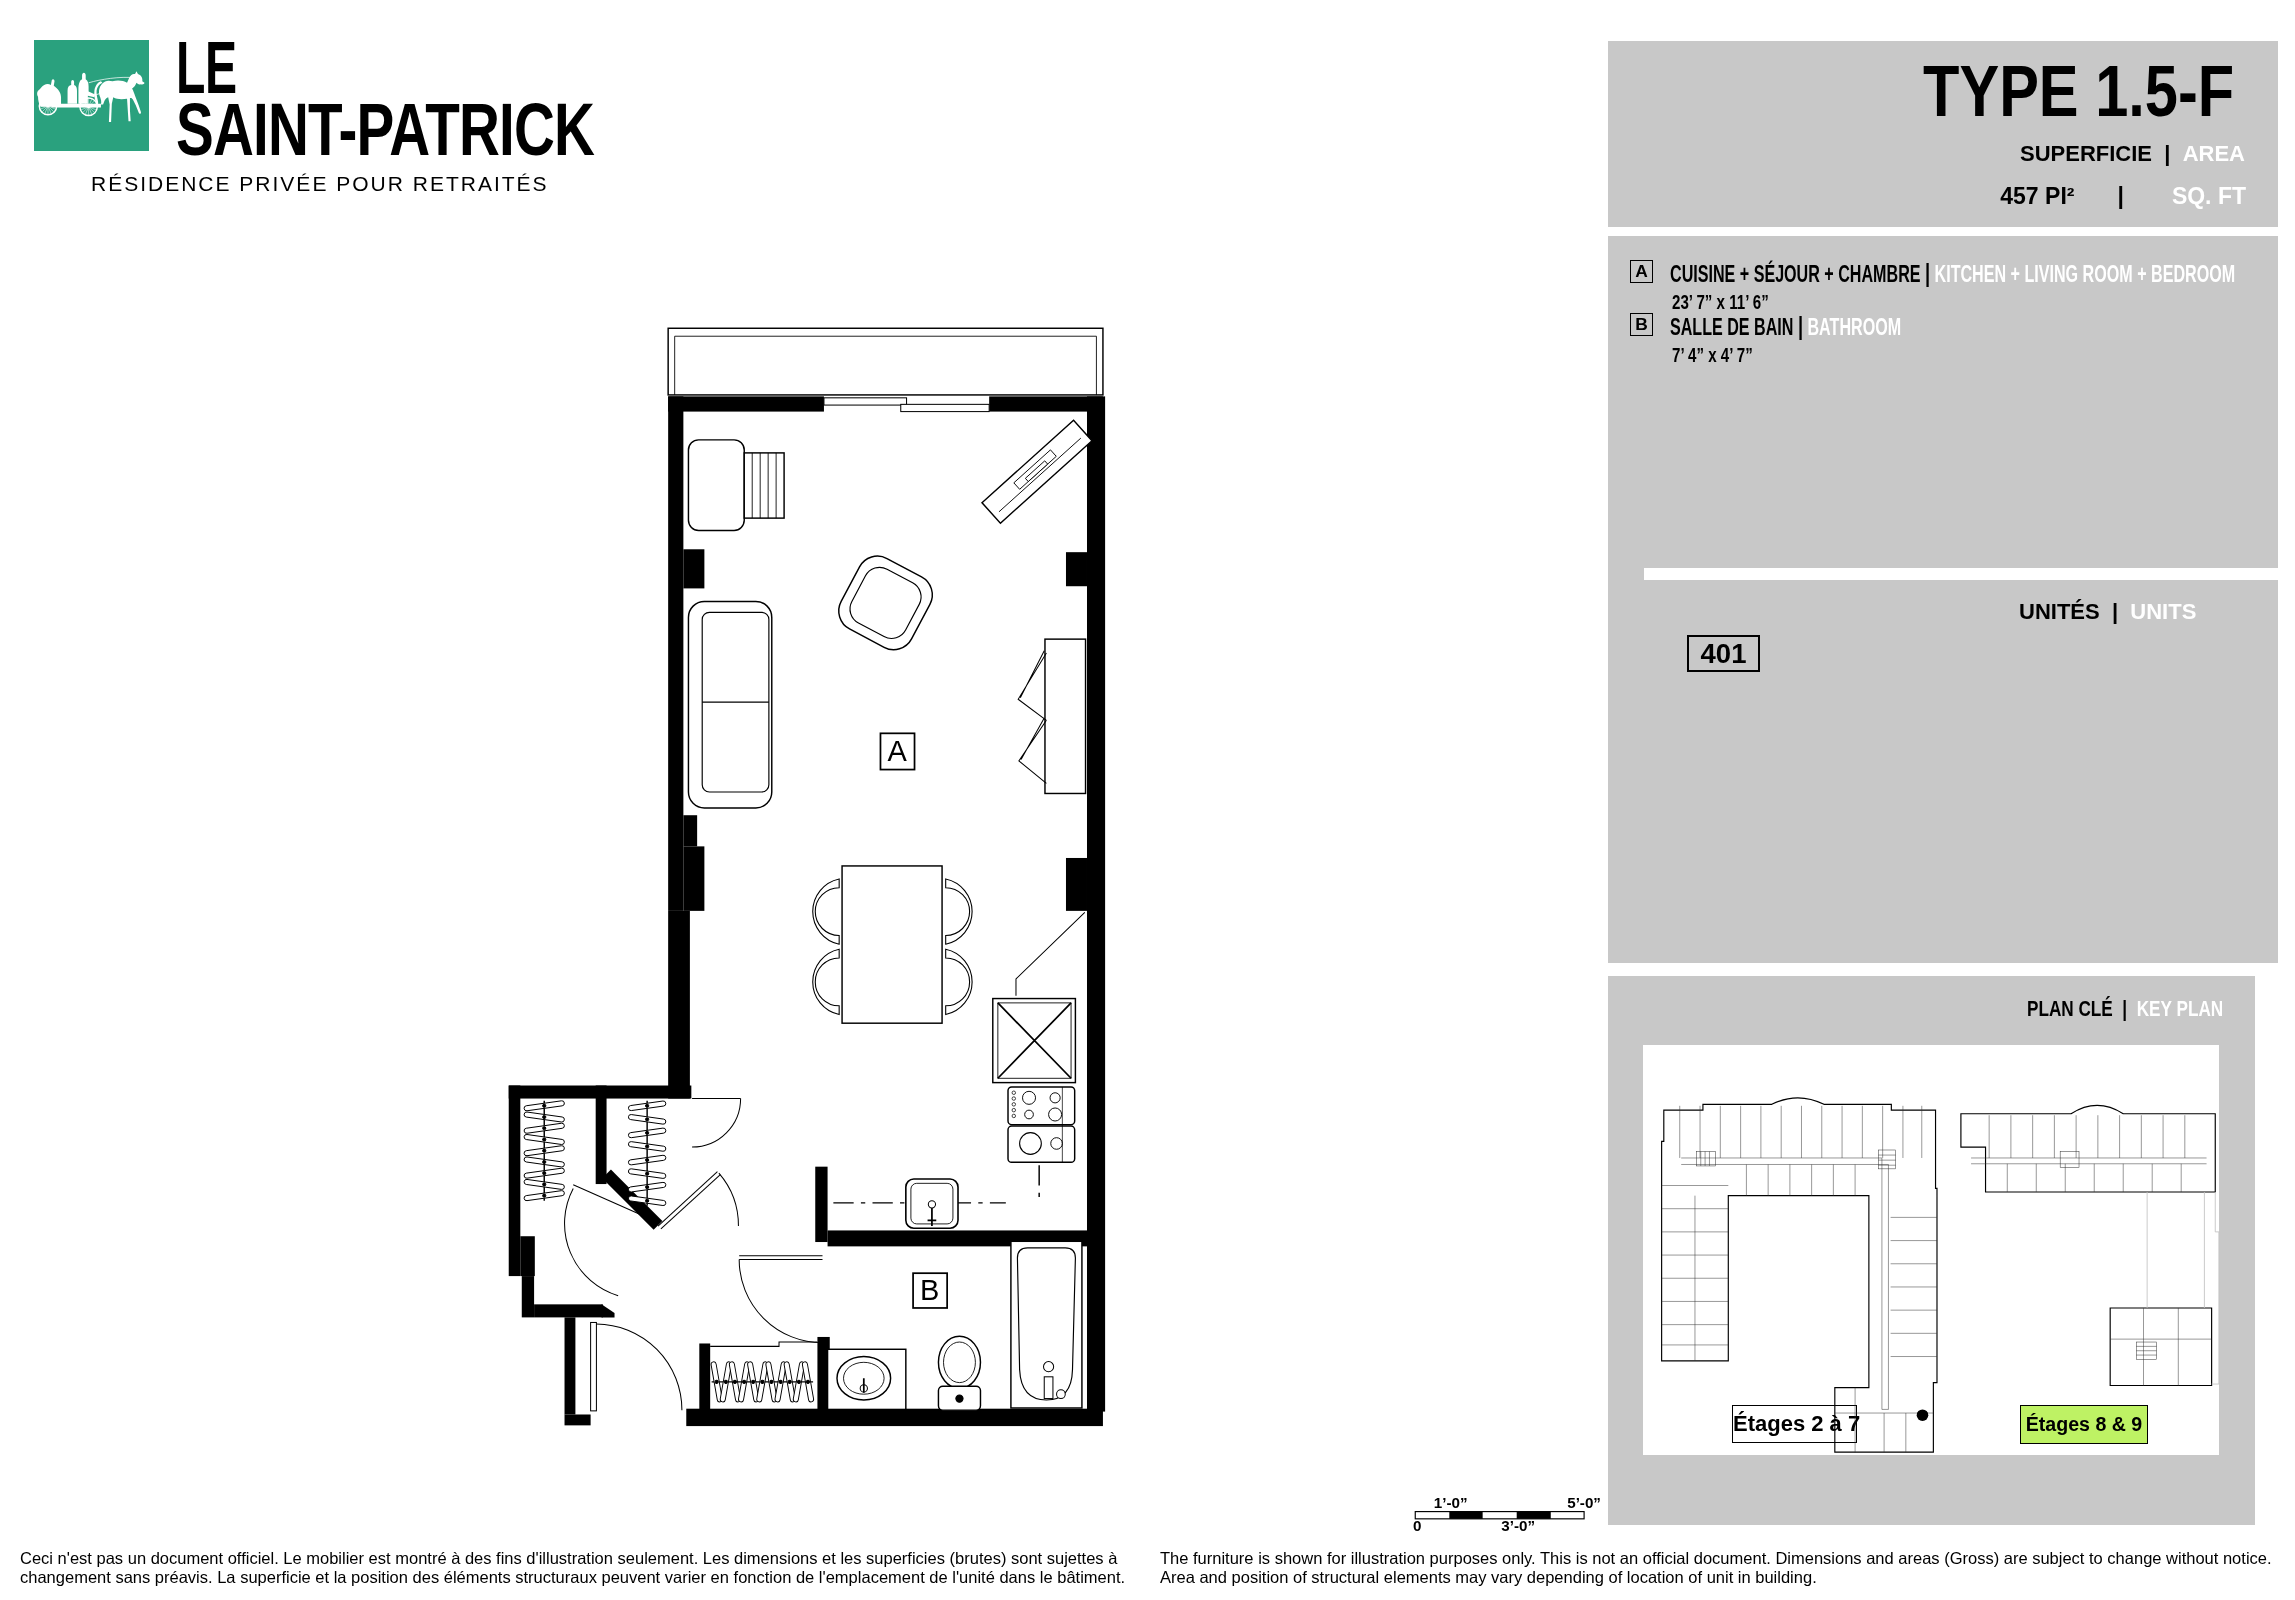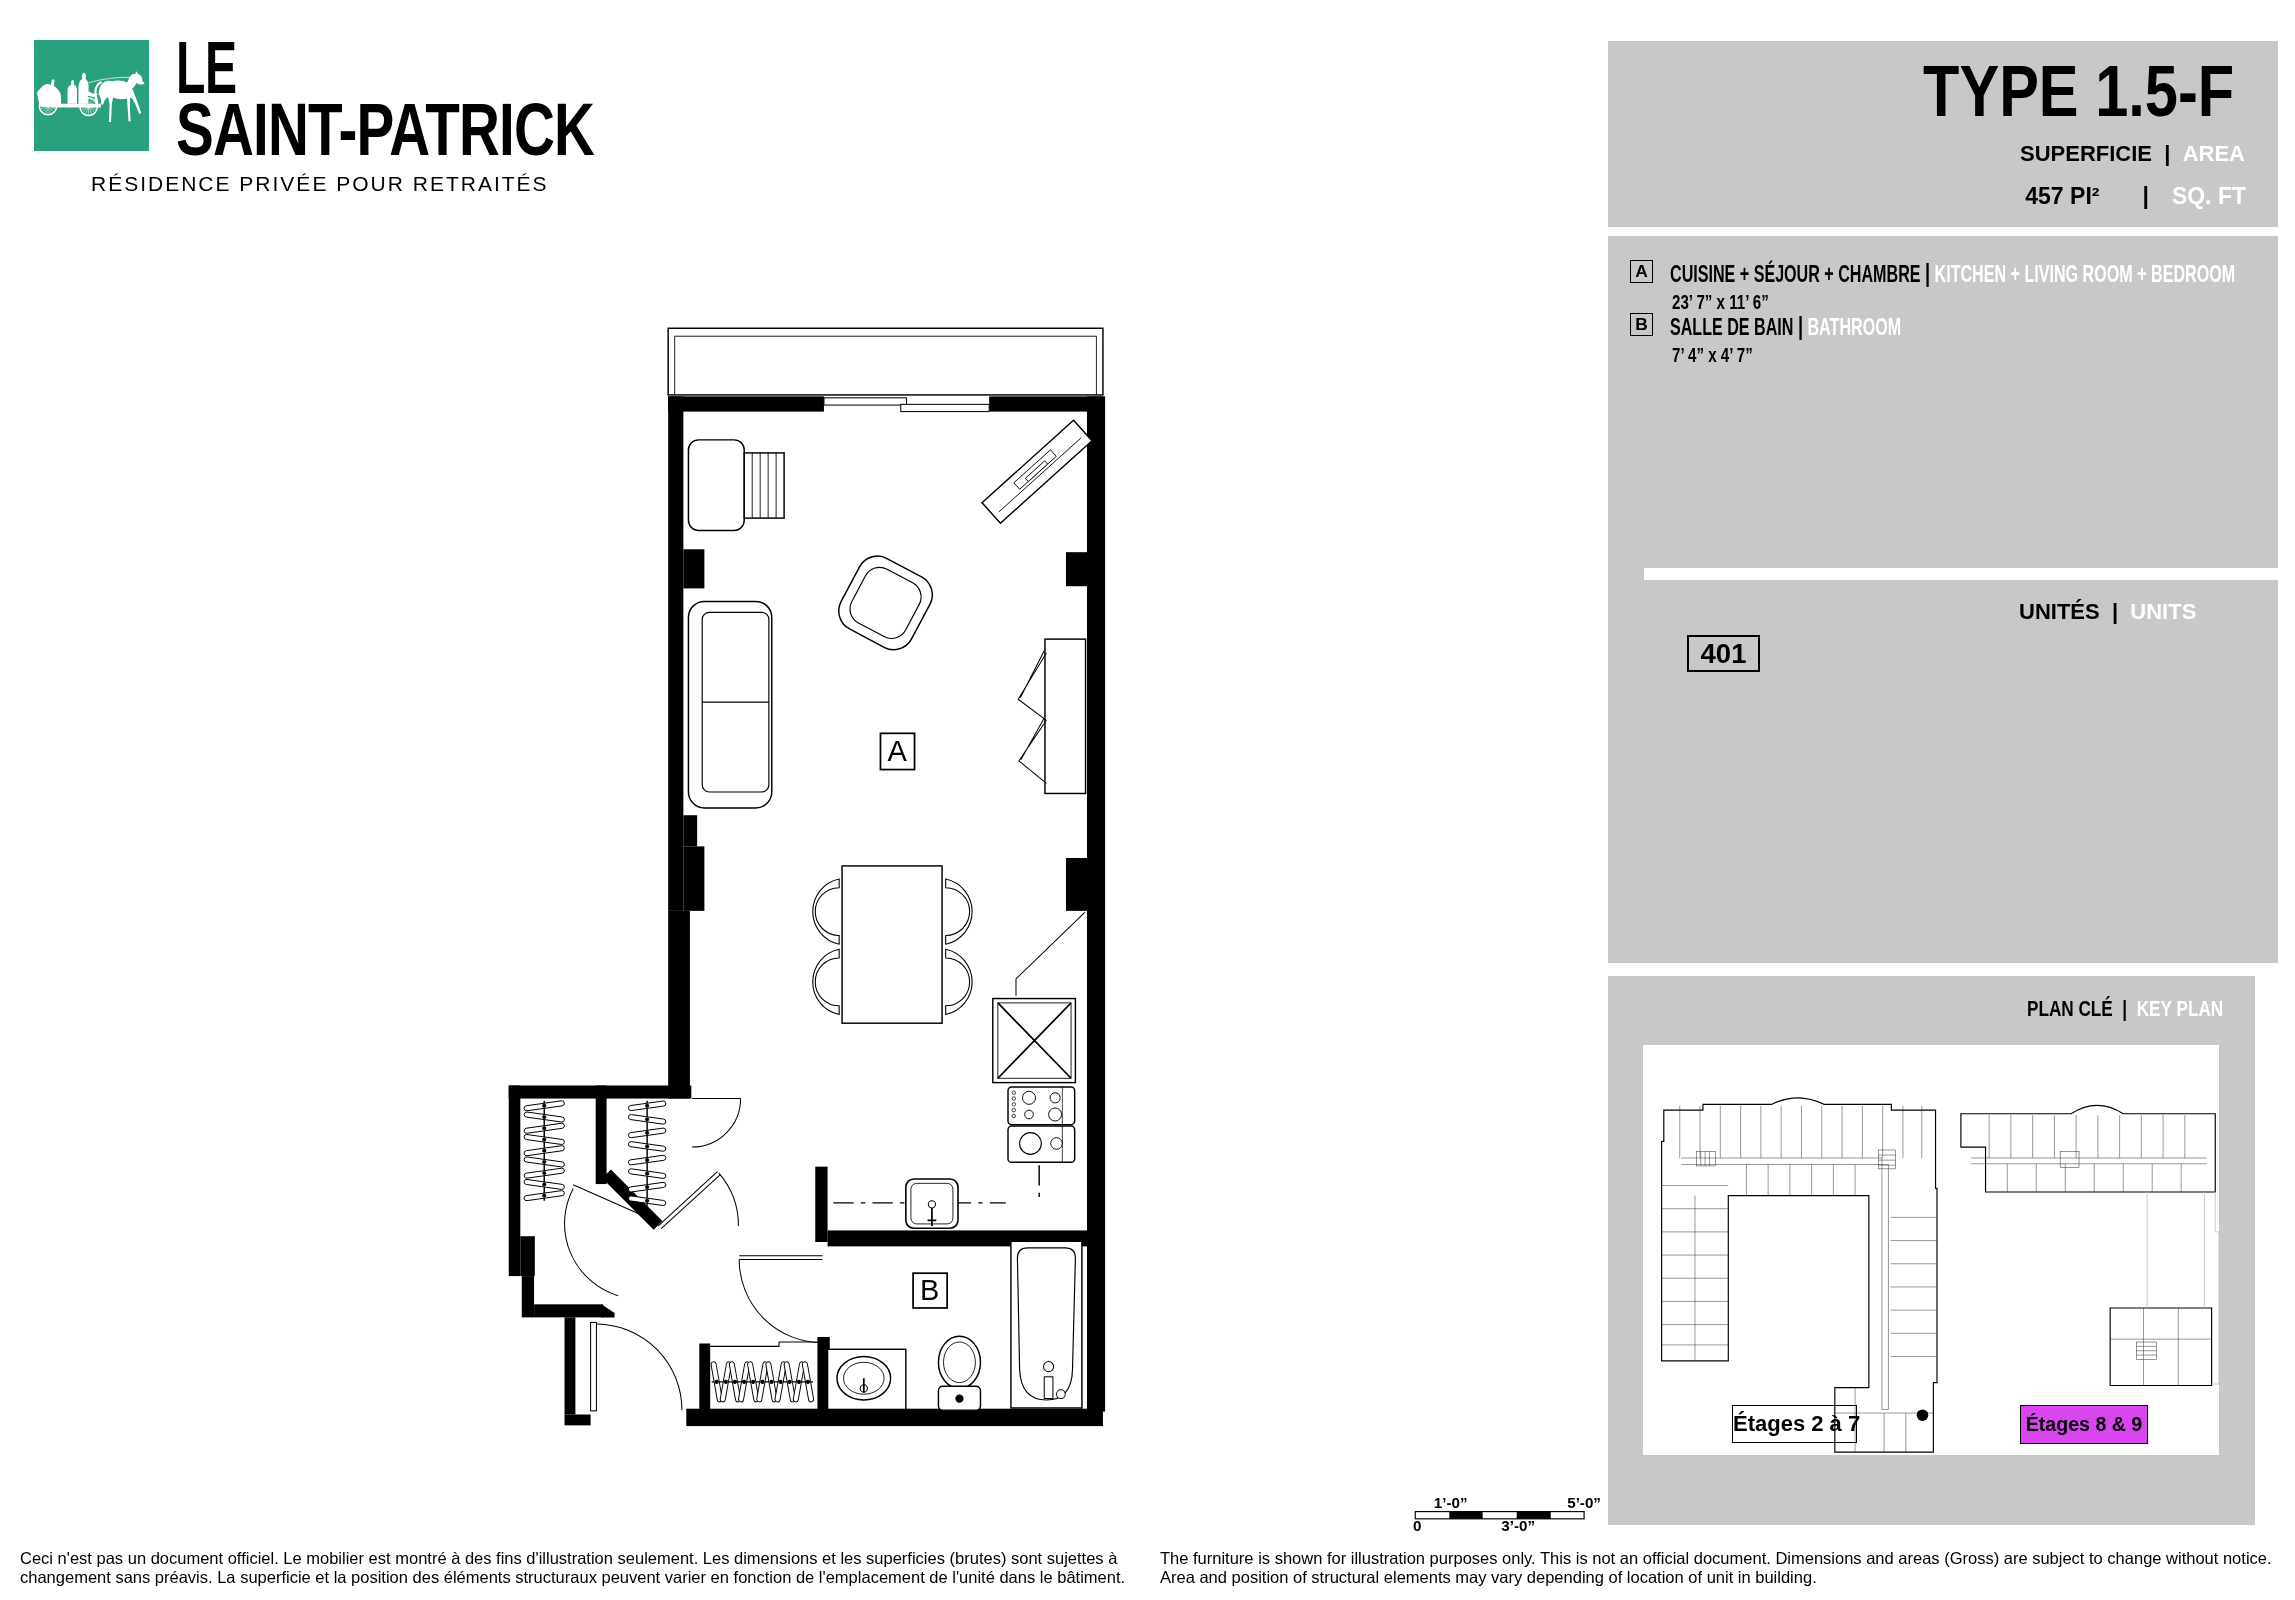--- a/index.html
+++ b/index.html
@@ -58,21 +58,21 @@
 <div class="abs b" id="logoSP" style="left:176px;top:92px;font-size:75px;line-height:75px;letter-spacing:-1.1px;transform:scaleX(0.755);transform-origin:left top;">SAINT-PATRICK</div>
 
 <div class="abs" id="logoSub" style="left:91px;top:173px;font-size:21px;line-height:21px;letter-spacing:2px;text-align:center;">RÉSIDENCE PRIVÉE POUR RETRAITÉS</div>
 
 <div class="abs" style="left:1608px;top:41px;width:670px;height:186px;background:#c8c8c8;"></div>
 
 <div class="abs b" id="typeTitle" style="top:55px;right:61px;font-size:72px;line-height:72px;transform:scaleX(0.827);transform-origin:right top;">TYPE 1.5-F</div>
 
 <div class="abs b" id="supRow" style="top:143px;right:50px;font-size:22px;line-height:22px;">SUPERFICIE <span style="font-weight:normal;">&nbsp;</span>|<span>&nbsp;&nbsp;</span><span class="w">AREA</span></div>
 
-<div class="abs b" id="sqftRow" style="top:185px;right:49px;font-size:23px;line-height:23px;">457 PI²<span style="margin-left:43px;">|</span><span class="w" style="margin-left:23px;">SQ. FT</span></div>
+<div class="abs b" id="sqftRow" style="top:185px;right:49px;font-size:23px;line-height:23px;">457 PI²<span style="margin-left:43px;">|</span><span class="w" style="margin-left:48px;">SQ. FT</span></div>
 
 <div class="abs" style="left:1608px;top:236px;width:670px;height:727px;background:#c8c8c8;"></div>
 
 <div class="abs b" style="left:1630px;top:260px;width:21px;height:21px;border:1.4px solid #000;font-size:17.4px;text-align:center;line-height:21px;">A</div>
 
 <div class="abs b" id="legA" style="left:1670px;top:262px;font-size:23px;line-height:23px;white-space:nowrap;transform:scaleX(0.70);transform-origin:left top;">CUISINE + SÉJOUR + CHAMBRE <span style="font-size:26px;">|</span> <span class="w">KITCHEN + LIVING ROOM + BEDROOM</span></div>
 
 <div class="abs b" id="dimA" style="left:1672px;top:291px;font-size:21px;line-height:21px;white-space:nowrap;transform:scaleX(0.72);transform-origin:left top;">23’ 7” x 11’ 6”</div>
 
 <div class="abs b" style="left:1630px;top:313px;width:21px;height:21px;border:1.4px solid #000;font-size:17.4px;text-align:center;line-height:21px;">B</div>
@@ -88,21 +88,21 @@
 <div class="abs b" style="left:1647px;top:635px;width:69px;height:33px;border:2.2px solid #000;font-size:27.5px;text-align:center;line-height:33px;margin-left:40px;">401</div>
 
 <div class="abs" style="left:1608px;top:976px;width:647px;height:549px;background:#c8c8c8;"></div>
 
 <div class="abs b" id="planCleRow" style="left:2027px;top:998px;font-size:22px;line-height:22px;white-space:nowrap;transform:scaleX(0.78);transform-origin:left top;">PLAN CLÉ <span>&nbsp;</span>|<span>&nbsp;</span> <span class="w">KEY PLAN</span></div>
 
 <div class="abs" style="left:1643px;top:1045px;width:576px;height:410px;background:#fff;"></div>
 
 <div class="abs b" id="et1" style="left:1732px;top:1405px;width:123px;height:36px;border:1.4px solid #000;background:#fff;font-size:22px;text-align:center;line-height:36px;white-space:nowrap;">Étages 2 à 7</div>
 
-<div class="abs b" id="et2" style="left:2020px;top:1405px;width:126px;height:37px;border:1.4px solid #000;background:#d946ef;font-size:19.6px;text-align:center;line-height:37px;white-space:nowrap;">Étages 8 &amp; 9</div>
+<div class="abs b" id="et2" style="left:2020px;top:1405px;width:126px;height:37px;border:1.4px solid #000;background:#bef264;font-size:19.6px;text-align:center;line-height:37px;white-space:nowrap;">Étages 8 &amp; 9</div>
 
 <svg class="abs" style="left:0;top:0;" width="2295" height="1600" viewBox="0 0 3167 2208">
 
 <g fill="none" stroke="#000" stroke-width="2">
 <rect x="922" y="453" width="600" height="92"></rect>
 <path d="M931,545 V464 H1513 V545" stroke-width="1.2"></path>
 </g>
 
 <rect x="922" y="547" width="215" height="21"></rect>
 

